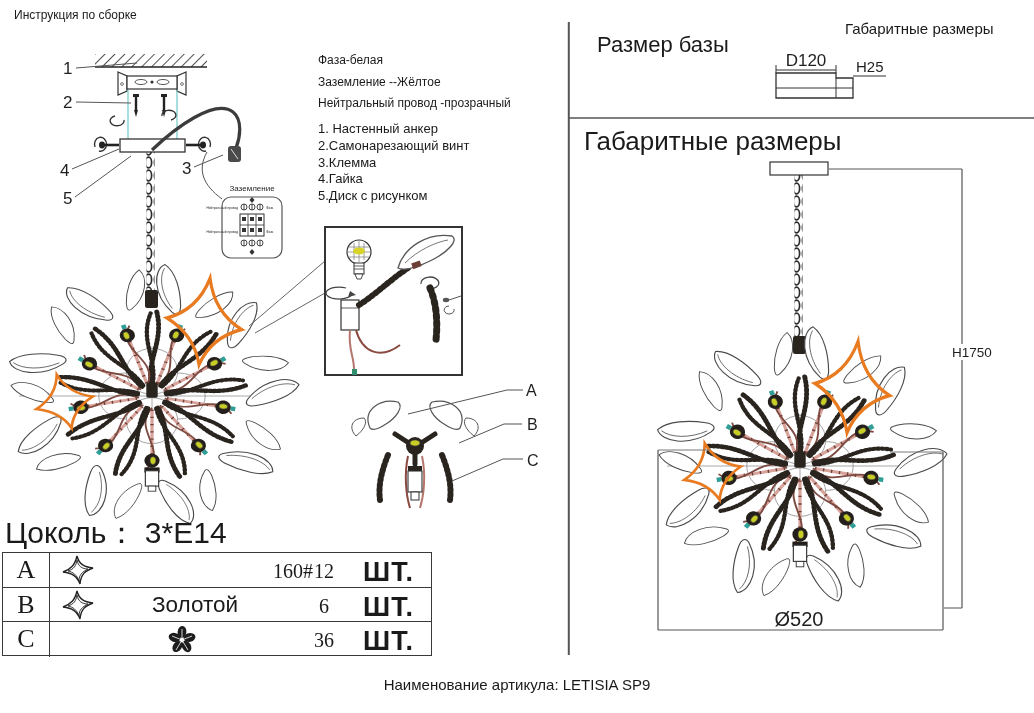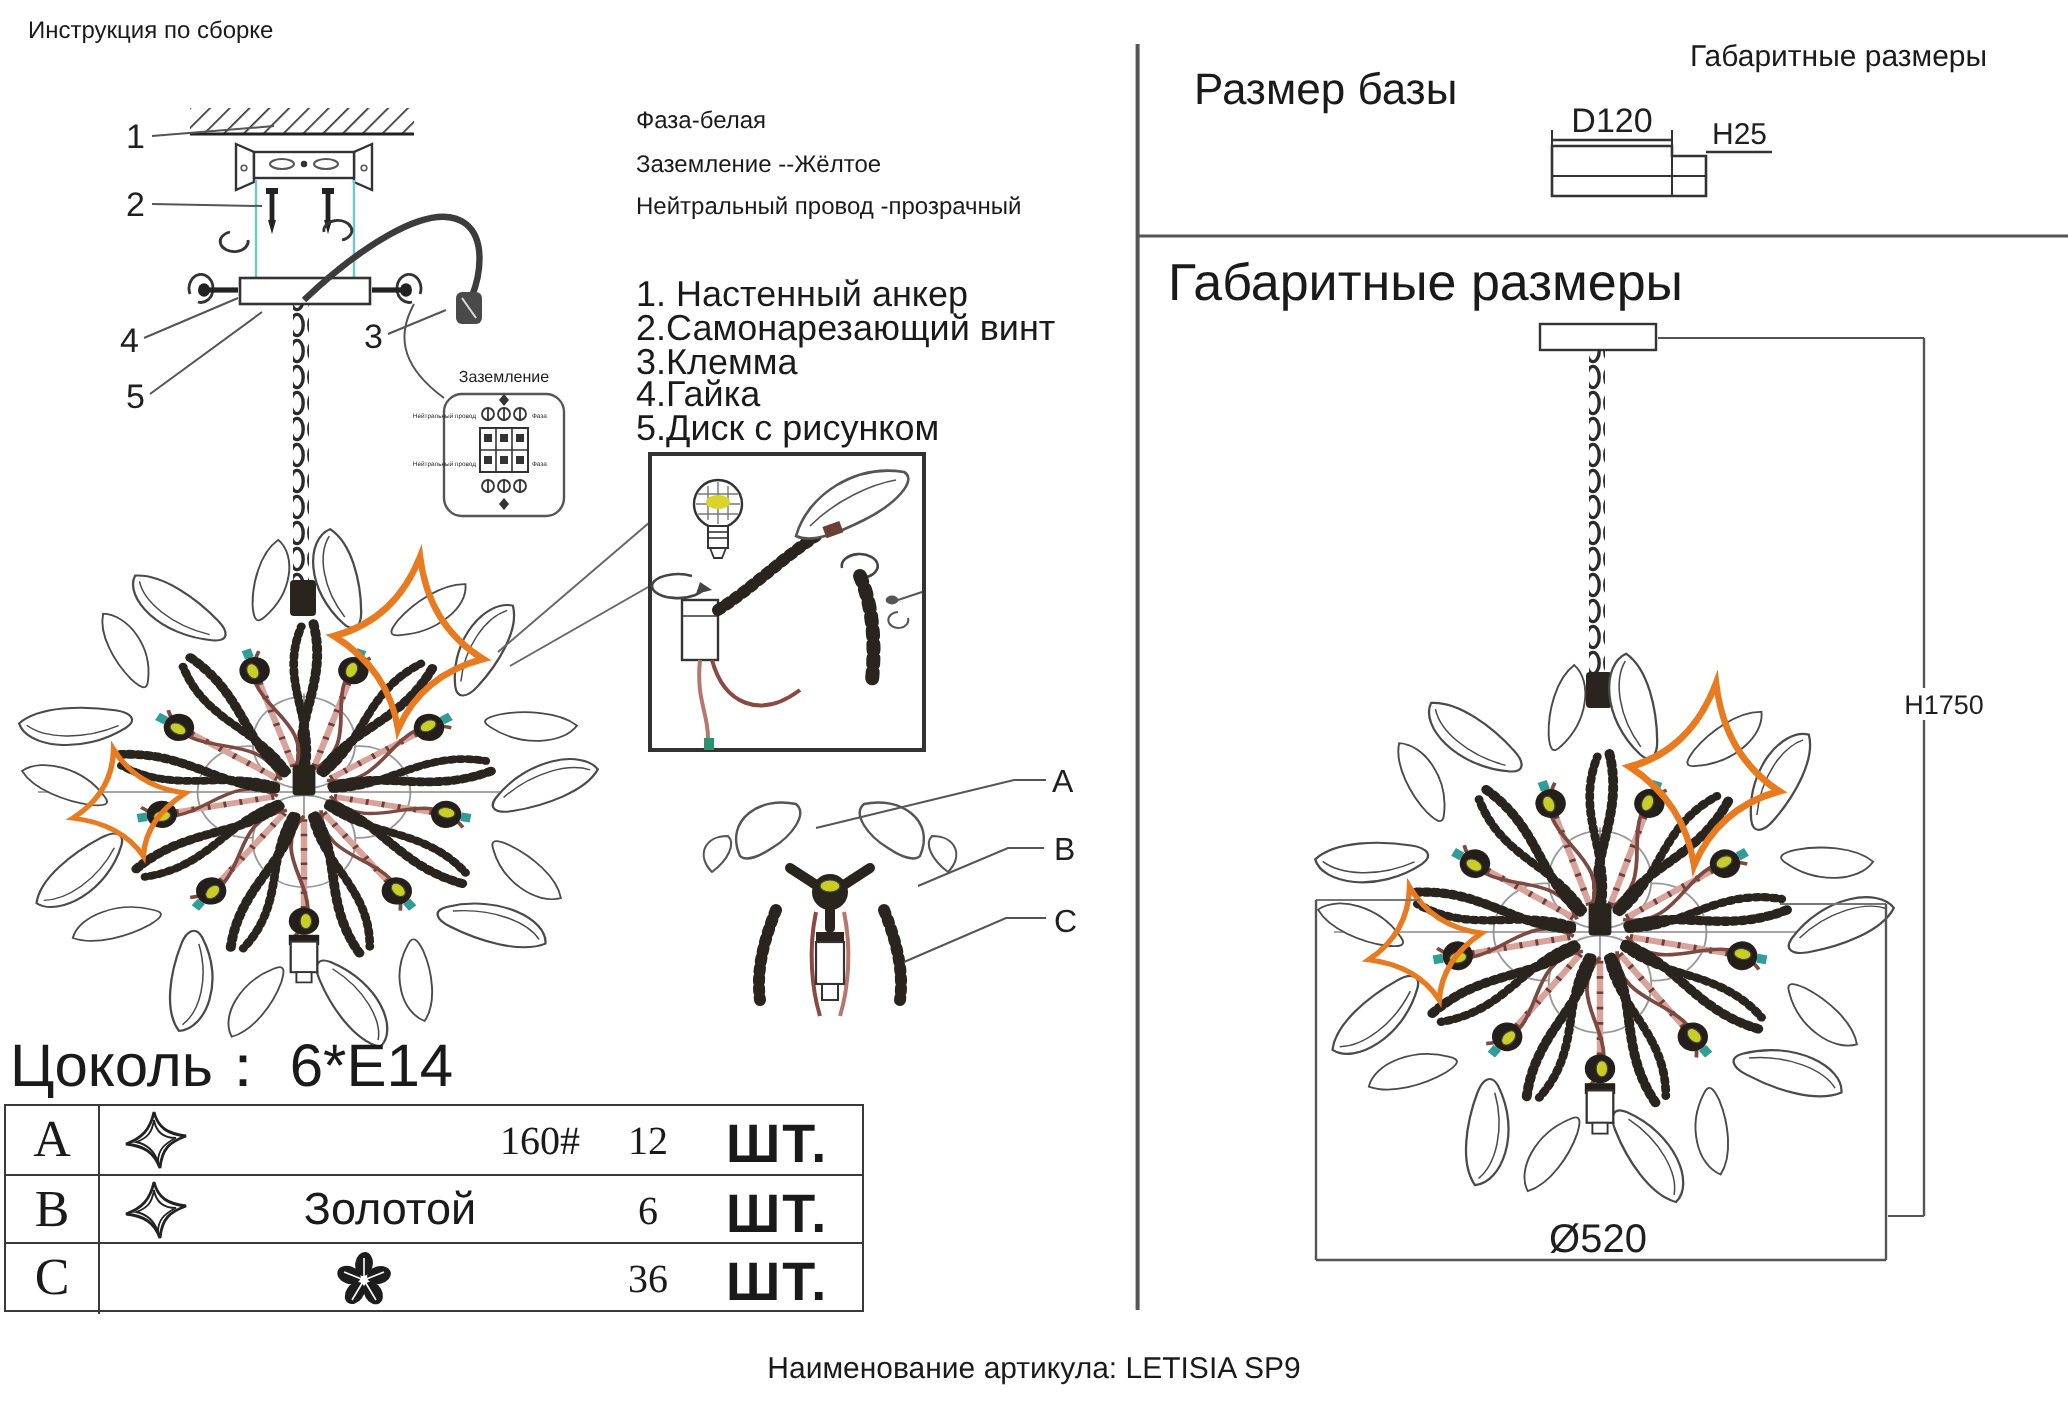--- a/index.html
+++ b/index.html
@@ -3,35 +3,35 @@
 <meta charset="utf-8">
 <style>
   html,body{margin:0;padding:0;background:#fff;}
   .sheet{position:relative;width:1034px;height:713px;background:#fff;overflow:hidden;
          font-family:"Liberation Sans",sans-serif;color:#1a1a1a;}
   .abs{position:absolute;}
   svg{overflow:visible;}
   svg text{font-family:"Liberation Sans",sans-serif;fill:#1f1f1f;}
   .doc-title{left:14px;top:8px;font-size:12px;}
   .wiring{left:318px;top:50px;font-size:12px;line-height:21.5px;white-space:nowrap;}
-  .parts-list{left:318px;top:139px;font-size:18px;line-height:16.8px;white-space:nowrap;}
+  .parts-list{left:318px;top:121px;font-size:13px;line-height:16.8px;white-space:nowrap;}
   .corner-title{left:845px;top:20px;font-size:15px;}
   .base-title{left:597px;top:32px;font-size:22px;}
   .overall-title{left:584px;top:126px;font-size:26px;}
   .footer{left:0;top:676px;width:100%;text-align:center;font-size:15px;}
   .socket-line{left:5px;top:513px;font-size:30px;}
   .parts-table{left:2px;top:552px;width:430px;height:104px;border:1.6px solid #3a3a3a;box-sizing:border-box;}
   .trow{position:absolute;left:0;width:100%;height:34.2px;}
   .trow + .trow{border-top:1.4px solid #3a3a3a;}
   .c-letter{position:absolute;left:0;top:0;width:46px;height:100%;border-right:1.4px solid #3a3a3a;
             text-align:center;font-family:"Liberation Serif",serif;font-size:26px;line-height:33px;}
   .c-icon{position:absolute;left:58px;top:2px;}
   .c-icon-center{position:absolute;left:164px;top:3px;}
   .c-name{position:absolute;left:112px;top:4px;width:160px;text-align:center;font-size:22.5px;}
-  .c-size{position:absolute;left:247px;top:7px;font-family:"Liberation Serif",serif;font-size:20px;}
+  .c-size{position:absolute;left:270px;top:7px;font-family:"Liberation Serif",serif;font-size:20px;}
   .c-qty{position:absolute;left:300px;top:7px;width:42px;text-align:center;font-family:"Liberation Serif",serif;font-size:20px;}
   .c-unit{position:absolute;left:360px;top:4px;font-size:27px;font-weight:600;letter-spacing:1px;}
 </style>
 </head>
 <body>
 
 <div class="sheet">
 
   <svg width="0" height="0" class="abs" aria-hidden="true">
     <defs>
@@ -339,21 +339,21 @@
     <div>2.Самонарезающий винт</div>
     <div>3.Клемма</div>
     <div>4.Гайка</div>
     <div>5.Диск с рисунком</div>
   </div>
 
   <div class="abs corner-title">Габаритные размеры</div>
   <div class="abs base-title">Размер базы</div>
   <div class="abs overall-title">Габаритные размеры</div>
 
-  <div class="abs socket-line">Цоколь： 6*E14</div>
+  <div class="abs socket-line">Цоколь： 3*E14</div>
 
   <div class="abs parts-table">
     <div class="trow" style="top:0">
       <div class="c-letter">A</div>
       <div class="c-icon">
         <svg width="34" height="30" viewBox="0 0 34 30">
           <path d="M16,1 C18,9 23,12 32,13 C24,16 20,19 19,29 C16,21 11,18 2,17 C10,14 14,10 16,1 Z" fill="#fff" stroke="#222" stroke-width="1.4"></path>
           <path d="M16,5 C17,11 21,14 27,14 C21,17 18,20 18,26 C16,20 12,17 7,16 C13,14 15,11 16,5 Z" fill="none" stroke="#222" stroke-width="0.9"></path>
         </svg>
       </div>

